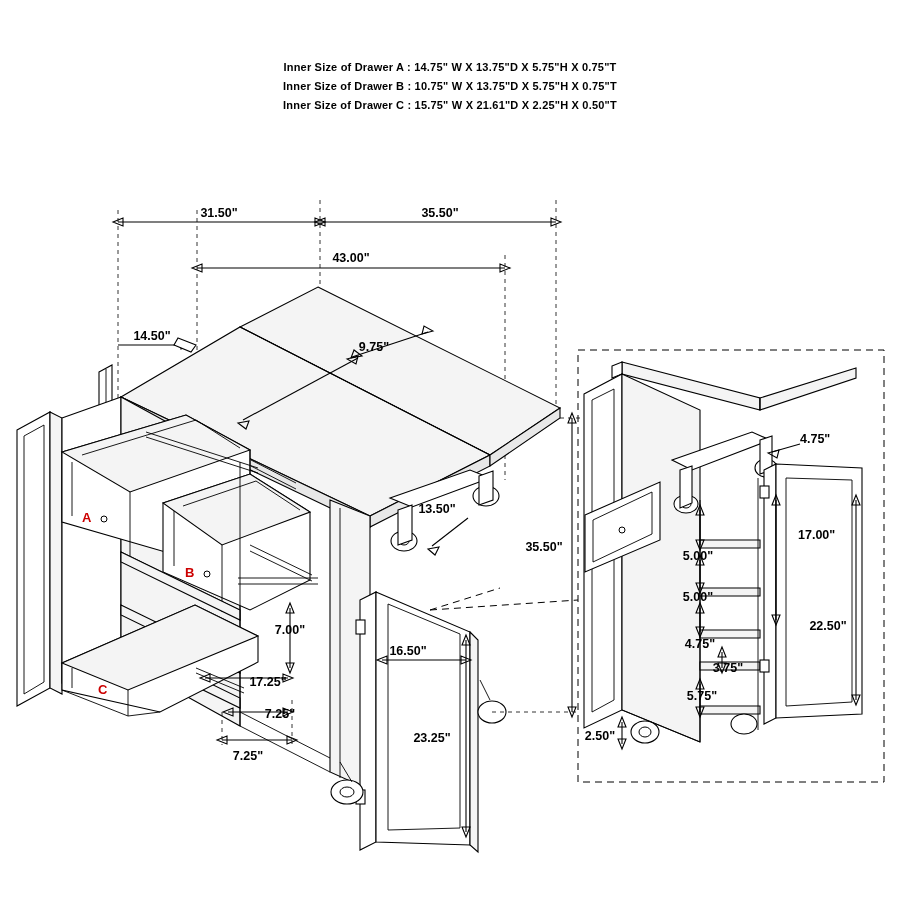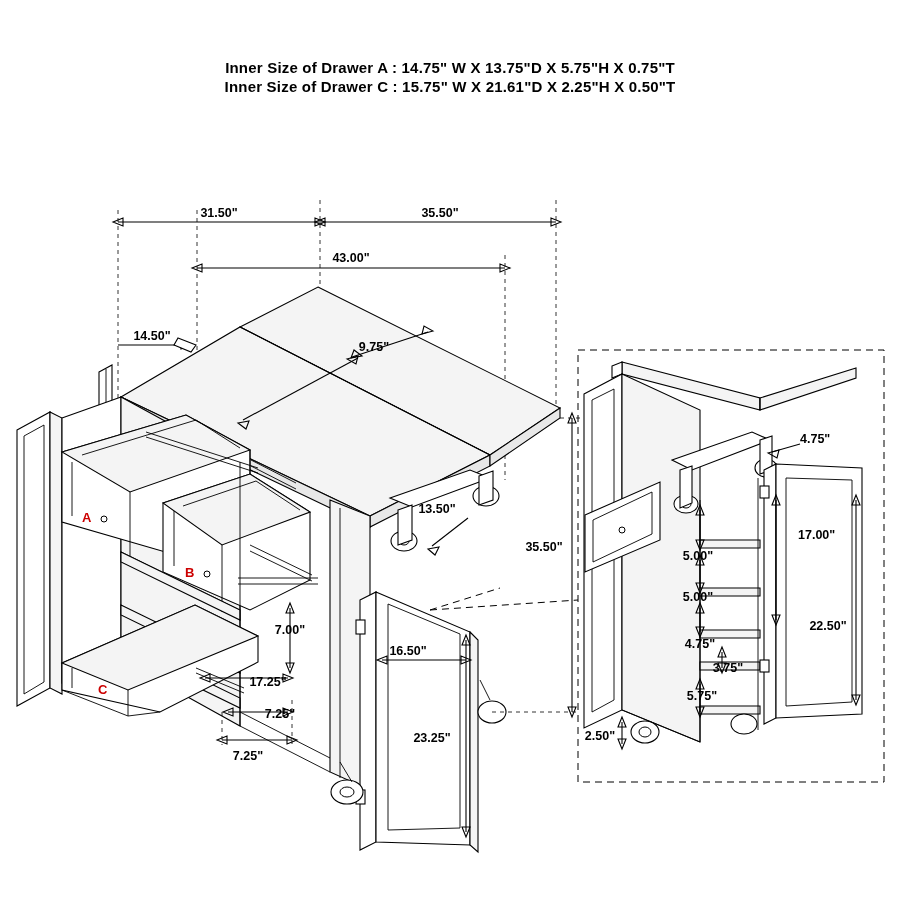--- a/index.html
+++ b/index.html
@@ -1,37 +1,38 @@
 <!DOCTYPE html>
 <html><head>
 <meta charset="utf-8">
 <style>
   html,body{margin:0;padding:0;}
   body{width:900px;height:900px;background:#ffffff;font-family:"Liberation Sans",sans-serif;}
   #stage{position:relative;width:900px;height:900px;overflow:hidden;}
   .hdr{position:absolute;left:0;top:58px;width:900px;text-align:center;}
-  .hdr div{font-size:15px;font-weight:bold;color:#000;line-height:19px;letter-spacing:.2px;}
+  .hdr div{font-size:11px;font-weight:bold;color:#000;line-height:19px;letter-spacing:.2px;}
   svg{position:absolute;left:0;top:0;}
   .dim{font-size:12.5px;font-weight:bold;fill:#000;font-family:"Liberation Sans",sans-serif;}
   .lbl{font-size:13px;font-weight:bold;fill:#cc0000;font-family:"Liberation Sans",sans-serif;}
   .ln{stroke:#000;stroke-width:1.1;fill:none;}
   .thin{stroke:#000;stroke-width:0.9;fill:none;}
   .dash{stroke:#000;stroke-width:1;fill:none;stroke-dasharray:7 5;}
   .ext{stroke:#000;stroke-width:0.8;fill:none;stroke-dasharray:4 4;}
   .wht{fill:#ffffff;stroke:#000;stroke-width:1.1;}
   .lgt{fill:#f4f4f4;stroke:#000;stroke-width:1.1;}
   .med{fill:#e8e8e8;stroke:#000;stroke-width:1.1;}
 </style>
 </head>
 <body>
 
 <div id="stage">
 
   <div class="hdr">
     <div>Inner Size of Drawer A : 14.75" W X 13.75"D X 5.75"H X 0.75"T</div>
+    <div>Inner Size of Drawer B : 10.75" W X 13.75"D X 5.75"H X 0.75"T</div>
     <div>Inner Size of Drawer C : 15.75" W X 21.61"D X 2.25"H X 0.50"T</div>
   </div>
 
   <svg width="900" height="900" viewBox="0 0 900 900">
 
     <g>
       <path class="ext" d="M118,210 L118,455"></path>
       <path class="ext" d="M197,210 L197,440"></path>
       <path class="ext" d="M320,200 L320,300"></path>
       <path class="ext" d="M505,255 L505,480"></path>

